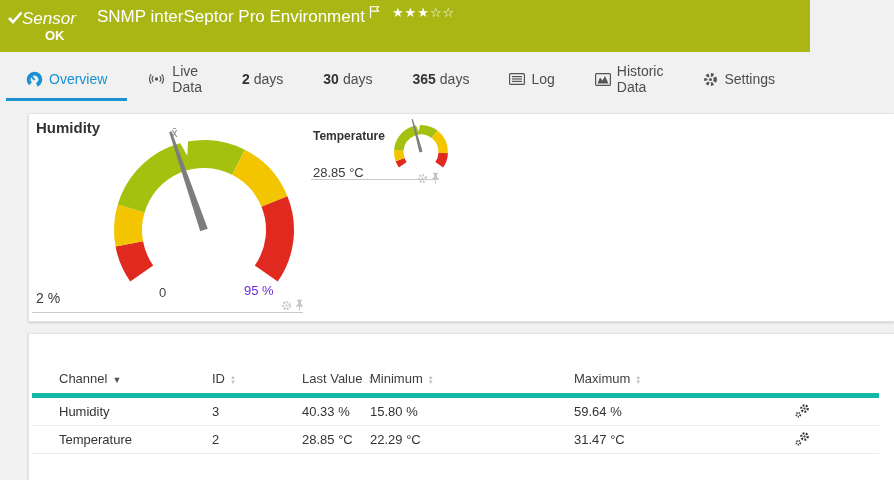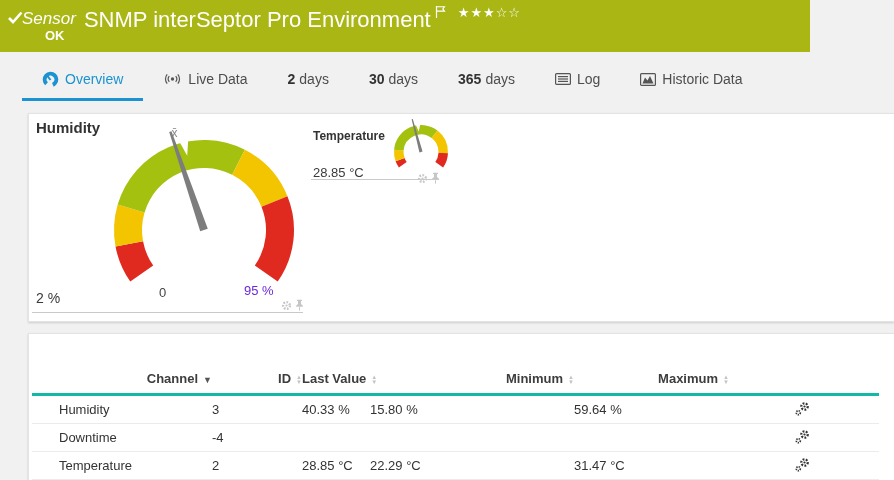--- a/index.html
+++ b/index.html
@@ -5,27 +5,27 @@
   html,body{margin:0;padding:0}
   body{
     width:894px;height:480px;position:relative;overflow:hidden;
     background:#f1f1f1;font-family:"Liberation Sans", sans-serif;color:#333;
   }
   
   .topbar{position:absolute;top:0;left:0;width:810px;height:52px;background:#a9b614;color:#fff}
   .check-ic{position:absolute;left:8px;top:10px}
   .title-line{position:absolute;left:22px;top:5px;display:flex;align-items:flex-start;white-space:nowrap}
   .sensor-type{font-style:italic;font-size:17px;padding-top:4px}
-  .sensor-title{font-size:22px;margin-left:8px;padding-top:2px}
+  .sensor-title{font-size:17px;margin-left:21px;padding-top:2px}
   .flag-wrap{margin-left:4px;margin-top:0px}
   .stars{margin-left:12px;font-size:13px;letter-spacing:1px;padding-top:0}
   .status-ok{position:absolute;left:45px;top:28px;font-size:13px;font-weight:bold}
   
   .tabs{position:absolute;top:60px;left:0;width:765px;height:41px;display:flex;align-items:stretch;
-        padding-left:22px;box-sizing:border-box;font-size:14px;color:#4d4d4d}
+        padding-left:6px;box-sizing:border-box;font-size:14px;color:#4d4d4d}
   .tab{display:flex;align-items:center;padding:0 20px;border-bottom:3px solid transparent;cursor:pointer}
   .tab .ticon{margin-right:6px;display:inline-flex}
   .tab b{font-weight:bold;color:#333;margin-right:4px}
   .tab b:empty{display:none;margin:0}
   .tab.active{color:#1b92d1;border-bottom-color:#1b92d1}
   
   .panel{position:absolute;left:28px;width:866px;background:#fff;border:1px solid #e3e3e3;border-right:none;
          box-sizing:border-box;box-shadow:0 1px 2px rgba(0,0,0,.15)}
   .panel-gauges{top:113px;height:209px}
   .panel-table{top:333px;height:160px}
@@ -41,22 +41,22 @@
   .hum-line{left:3px;top:198px;width:271px}
   
   .tmp-title{left:284px;top:15px;font-size:12px;font-weight:bold;color:#333}
   .g-tmp{left:361px;top:3px}
   .tmp-value{left:284px;top:51px;font-size:13px;color:#3a3a3a}
   .tmp-icons{left:388px;top:56px;display:flex;gap:3px;align-items:center}
   .tmp-line{left:282px;top:65px;width:128px}
   
   table.chan{border-collapse:collapse;table-layout:fixed;width:847px;margin:37px 16px 0 3px;
              font-size:13px;color:#333}
-  table.chan th{font-weight:bold;text-align:right;color:#3d3d3d;padding:0 0 7px 0;
-                border-bottom:3px solid #14b8a6;white-space:nowrap}
+  table.chan th{font-weight:normal;text-align:left;color:#3d3d3d;padding:0 0 7px 0;
+                border-bottom:5px solid #14b8a6;white-space:nowrap}
   table.chan td{height:27px;padding:0;border-bottom:1px solid #ebebeb;white-space:nowrap}
   .c-chan{padding-left:27px !important}
   .num{text-align:left}
   td.num{padding-right:10px !important}
   td.gearcell{padding-left:66px !important}
   .sort-both{display:inline-flex;flex-direction:column;margin-left:5px;vertical-align:middle;
              font-size:6px;line-height:5px;color:#c3c3c3}
   .sort-active{margin-left:5px;font-size:9px;color:#555;vertical-align:middle}
 </style>
 </head>
@@ -128,20 +128,29 @@
     <span>Log</span>
   </div>
   <div class="tab">
     <span class="ticon">
       <svg width="16" height="13" viewBox="0 0 16 13">
           <rect x="0.6" y="0.6" width="14.8" height="11.8" rx="1" fill="none" stroke="#555" stroke-width="1.2"></rect>
           <path d="M2.5 10.5 L5 4.5 L7.5 7.5 L10 3 L13.5 10.5 Z" fill="#555"></path>
         </svg>
     </span>
     <span>Historic Data</span>
+  </div>
+  <div class="tab">
+    <span class="ticon">
+      <svg width="15" height="15" viewBox="0 0 15 15">
+          <circle cx="7.5" cy="7.5" r="4.7" fill="none" stroke="#555" stroke-width="3.4" stroke-dasharray="2.4 2"></circle>
+          <circle cx="7.5" cy="7.5" r="1.5" fill="#555"></circle>
+        </svg>
+    </span>
+    <span>Settings</span>
   </div>
 </nav>
 
 <section class="panel panel-gauges">
 
   <div class="abs hum-title">Humidity</div>
   <div class="abs g-hum"><svg width="216" height="182" viewBox="0 0 216 182">
         <path d="M34.28 159.62 A90 90 0 0 1 19.51 124.40 L47.04 119.30 A62 62 0 0 0 57.21 143.56 Z" fill="#e12a1f"></path>
         <path d="M19.51 124.40 A90 90 0 0 1 21.71 82.44 L48.55 90.39 A62 62 0 0 0 47.04 119.30 Z" fill="#f2c500"></path>
         <path d="M21.71 82.44 A90 90 0 0 1 148.86 27.81 L136.15 52.76 A62 62 0 0 0 48.55 90.39 Z" fill="#a3c10e"></path>
@@ -231,34 +240,20 @@
         <th></th>
       </tr>
     </thead>
     <tbody>
       <tr>
         <td class="c-chan">Humidity</td>
         <td>3</td>
         <td class="num">40.33 %</td>
         <td class="num">15.80 %</td>
         <td class="num">59.64 %</td>
-        <td class="gearcell">
-          <svg width="15" height="15" viewBox="0 0 15 15">
-              <circle cx="9.5" cy="5.5" r="3.2" fill="none" stroke="#333" stroke-width="2.3" stroke-dasharray="1.8 1.4"></circle>
-              <circle cx="9.5" cy="5.5" r="1.1" fill="#333"></circle>
-              <circle cx="3.3" cy="11.7" r="2" fill="none" stroke="#333" stroke-width="1.7" stroke-dasharray="1.2 1"></circle>
-            </svg>
-        </td>
-      </tr>
-      <tr>
-        <td class="c-chan">Downtime</td>
-        <td>-4</td>
-        <td class="num"></td>
-        <td class="num"></td>
-        <td class="num"></td>
         <td class="gearcell">
           <svg width="15" height="15" viewBox="0 0 15 15">
               <circle cx="9.5" cy="5.5" r="3.2" fill="none" stroke="#333" stroke-width="2.3" stroke-dasharray="1.8 1.4"></circle>
               <circle cx="9.5" cy="5.5" r="1.1" fill="#333"></circle>
               <circle cx="3.3" cy="11.7" r="2" fill="none" stroke="#333" stroke-width="1.7" stroke-dasharray="1.2 1"></circle>
             </svg>
         </td>
       </tr>
       <tr>
         <td class="c-chan">Temperature</td>

